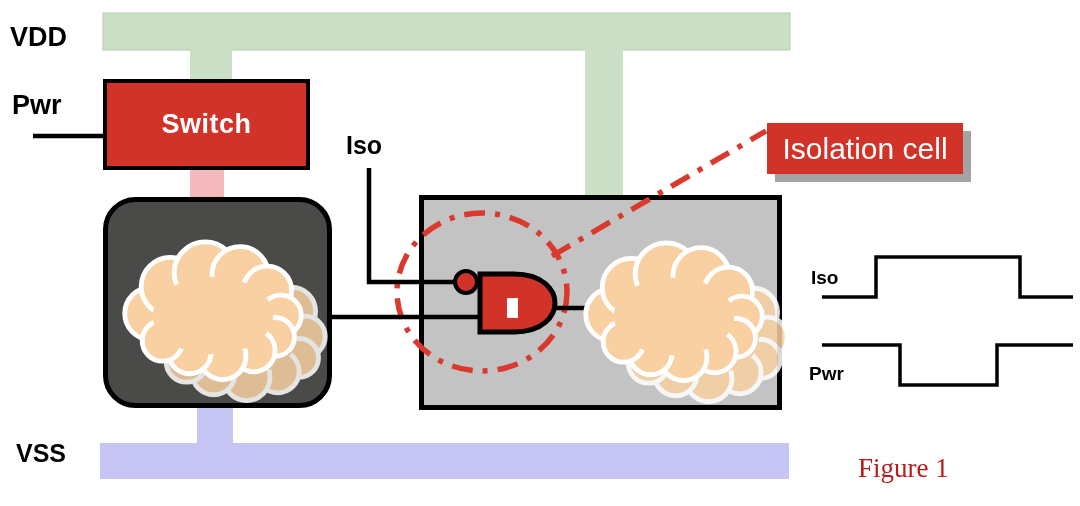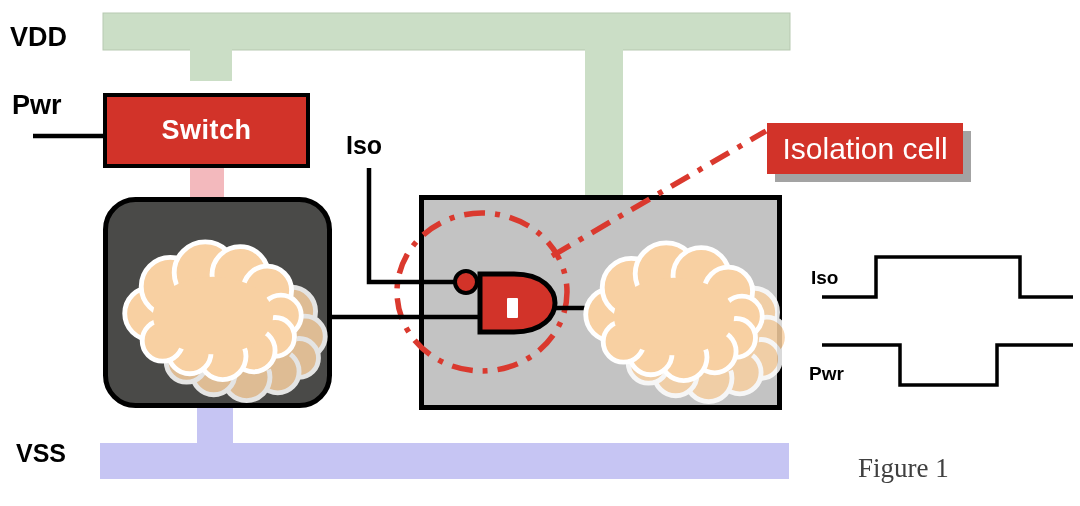--- a/index.html
+++ b/index.html
@@ -19,41 +19,41 @@
     white-space:nowrap;
     line-height:1;
   }
   .lbl-vdd{left:10px;top:24px;font-size:27px;}
   .lbl-pwr{left:12px;top:92px;font-size:27px;}
   .lbl-iso{left:346px;top:133px;font-size:25px;}
   .lbl-vss{left:16px;top:441px;font-size:25px;}
   .lbl-wave-iso{left:811px;top:268px;font-size:19px;}
   .lbl-wave-pwr{left:809px;top:364px;font-size:19px;}
   .switch-box{
-    position:absolute;left:103px;top:93px;width:207px;height:75px;
+    position:absolute;left:103px;top:79px;width:207px;height:91px;
     box-sizing:border-box;border:4px solid #000;
     background:var(--accent_red,#d23329);
     display:flex;align-items:center;justify-content:center;
   }
   .switch-box .txt{
     color:var(--text_white,#fff);font-size:27px;font-weight:bold;letter-spacing:0.5px;
   }
   .isolation-label{
     position:absolute;left:767px;top:79px;width:196px;height:51px;
     background:var(--accent_red,#d23329);
     box-shadow:8px 8px 0 var(--label_shadow,#a3a3a3);
     display:flex;align-items:center;justify-content:center;margin-top:44px;
   }
   .isolation-label .txt{
     color:var(--text_white,#fff);font-size:30px;font-weight:normal;
   }
   .figure-caption{
     position:absolute;left:858px;top:453px;
     font-family:"Liberation Serif","DejaVu Serif",serif;
-    font-size:27px;color:#404040;font-weight:normal;
+    font-size:27px;color:#b91c1c;font-weight:normal;
   }
   
   .rail-green{fill:var(--rail_green,#cbdec6);stroke:var(--rail_green_edge,#b7c9b1);stroke-width:1;}
   .bar-green{fill:var(--rail_green,#cbdec6);}
   .bar-pink{fill:var(--bar_pink,#f3b9bd);}
   .bar-purple{fill:var(--rail_lavender,#c6c5f3);}
   .rail-purple{fill:var(--rail_lavender,#c6c5f3);}
   .block-dark{fill:var(--block_dark,#4a4a48);stroke:#000;stroke-width:5;}
   .box-gray{fill:var(--box_gray,#c3c3c3);stroke:#000;stroke-width:5;}
   .wire{stroke:#000;stroke-width:4.5;fill:none;}

